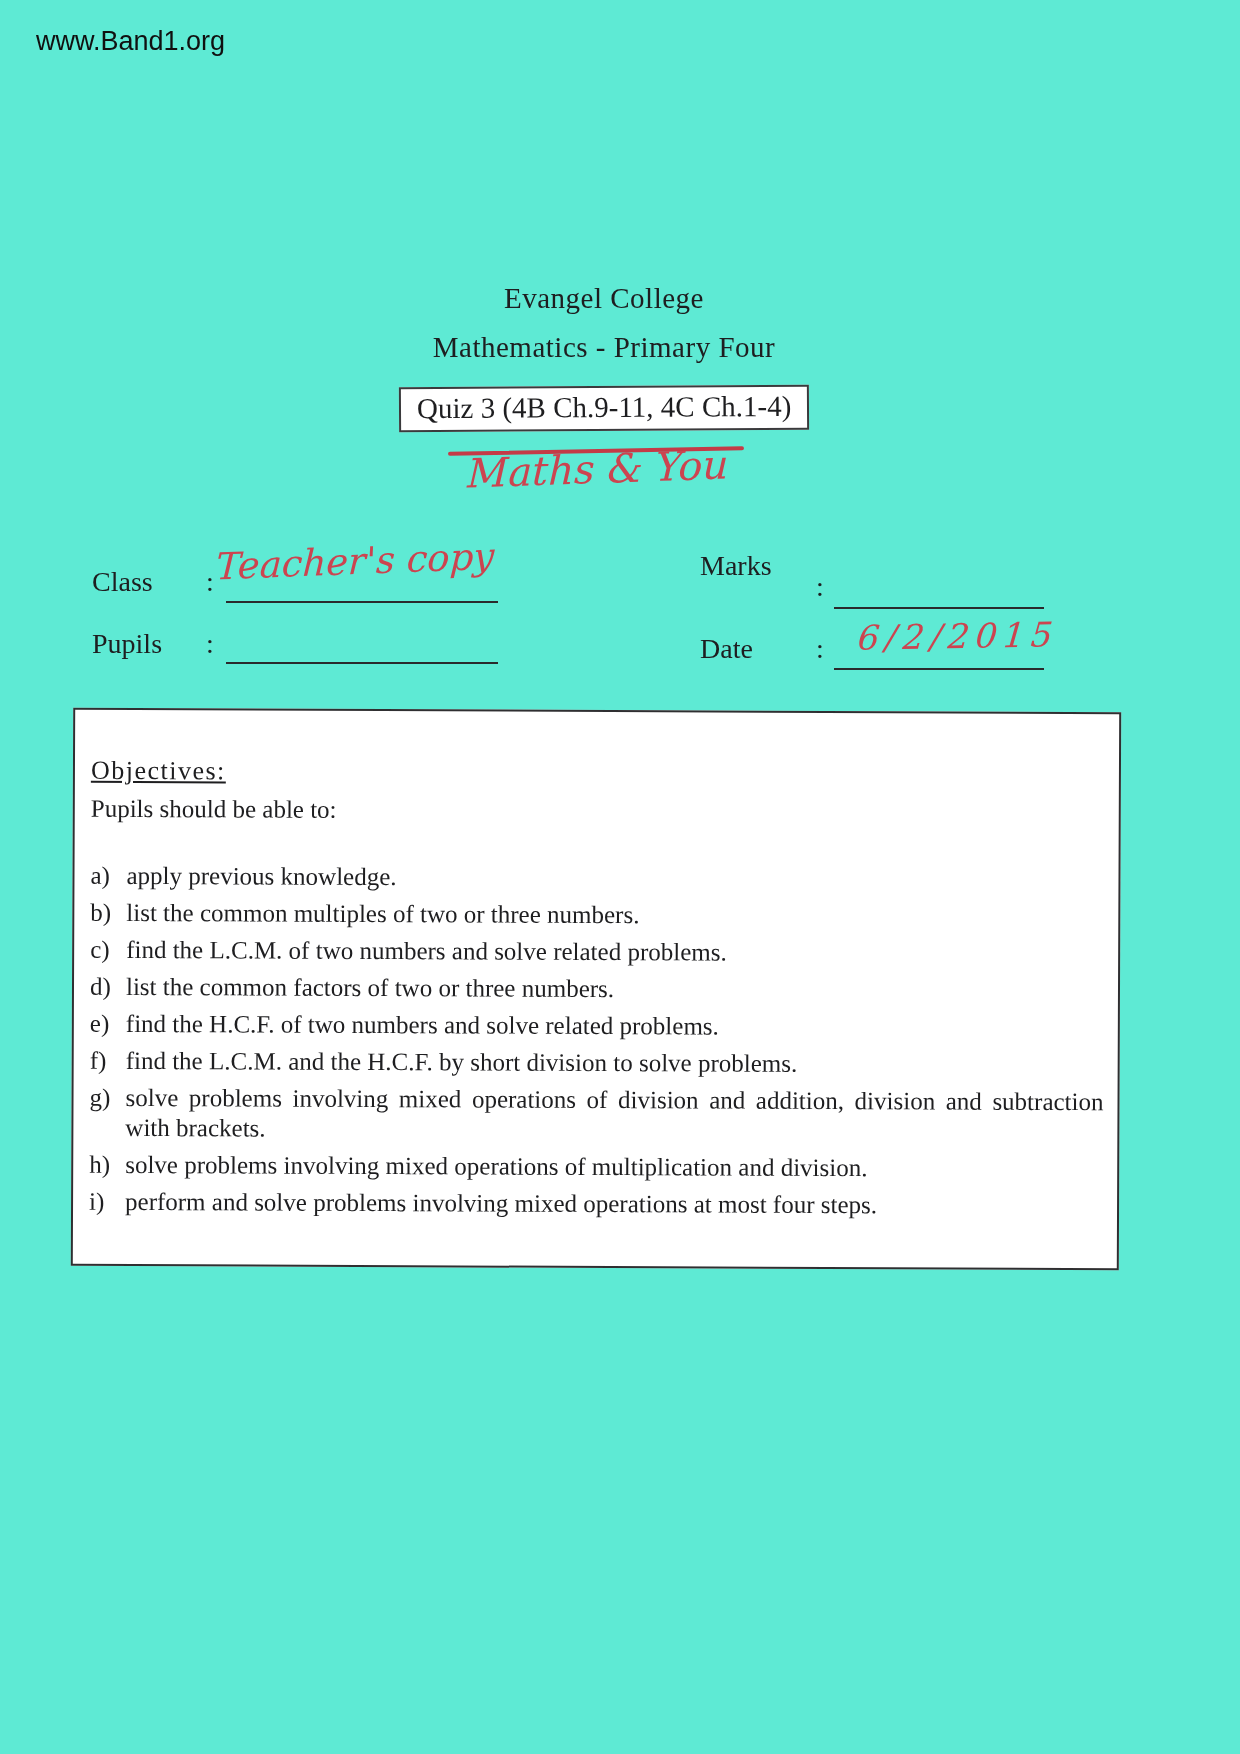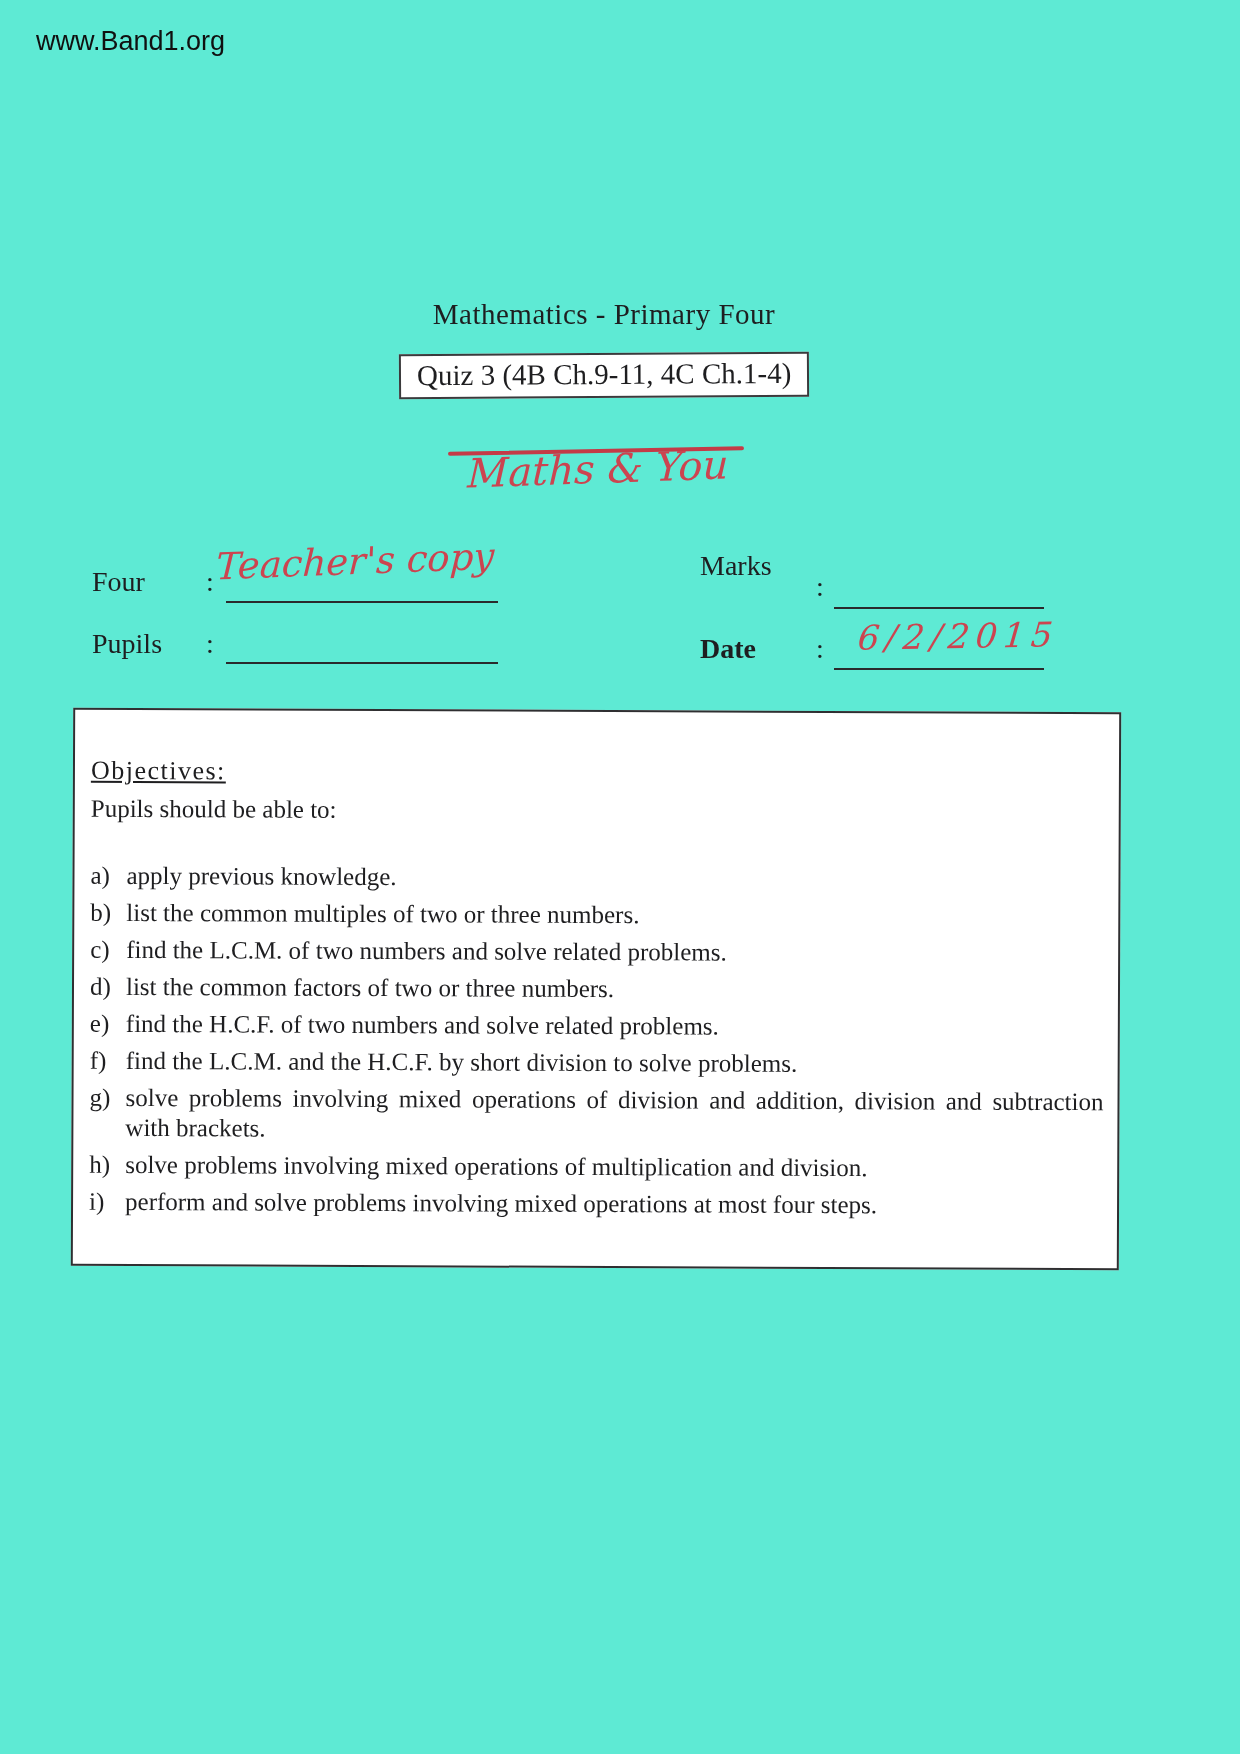--- a/index.html
+++ b/index.html
@@ -88,43 +88,44 @@
   .obj-item.justified .obj-item-text{text-align:justify;}
 </style>
 </head>
 <body>
 
 <div class="page">
 
   <div class="watermark">www.Band1.org</div>
 
   <div class="header">
+    <div class="school">Evangel College</div>
     <div class="subject">Mathematics - Primary Four</div>
     <div>
       <span class="quiz-box">Quiz 3 (4B Ch.9-11, 4C Ch.1-4)</span>
     </div>
   </div>
 
   <div class="red-underline"></div>
   <div class="hw-subtitle handwriting">Maths &amp; You</div>
 
-  <span class="field-label" style="left:92px;top:566px;">Four</span>
+  <span class="field-label" style="left:92px;top:566px;">Class</span>
   <span class="field-colon" style="left:206px;top:566px;">:</span>
   <div class="field-line" style="left:226px;top:601px;width:272px;"></div>
   <span class="hw-name handwriting">Teacher's copy</span>
 
   <span class="field-label" style="left:92px;top:628px;">Pupils</span>
   <span class="field-colon" style="left:206px;top:628px;">:</span>
   <div class="field-line" style="left:226px;top:662px;width:272px;"></div>
 
   <span class="field-label" style="left:700px;top:550px;">Marks</span>
   <span class="field-colon" style="left:816px;top:571px;">:</span>
   <div class="field-line" style="left:834px;top:607px;width:210px;"></div>
 
-  <span class="field-label" style="left:700px;top:633px;font-weight:bold;">Date</span>
+  <span class="field-label" style="left:700px;top:633px;">Date</span>
   <span class="field-colon" style="left:816px;top:633px;">:</span>
   <div class="field-line" style="left:834px;top:668px;width:210px;"></div>
   <span class="hw-date handwriting">6/2/2015</span>
 
   <div class="objectives-box">
     <span class="obj-heading">Objectives:</span>
     <div class="obj-intro">Pupils should be able to:</div>
     <div class="obj-list">
       <div class="obj-item">
         <span class="obj-item-label">a)</span>

